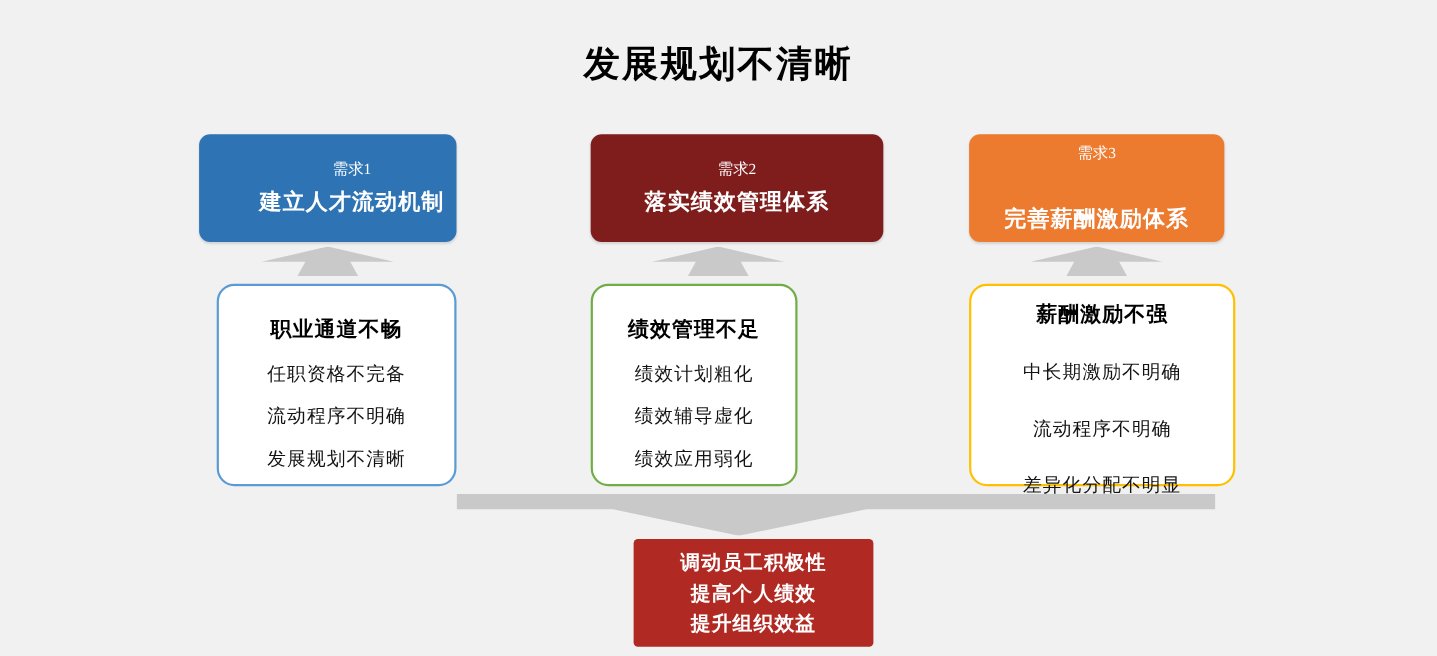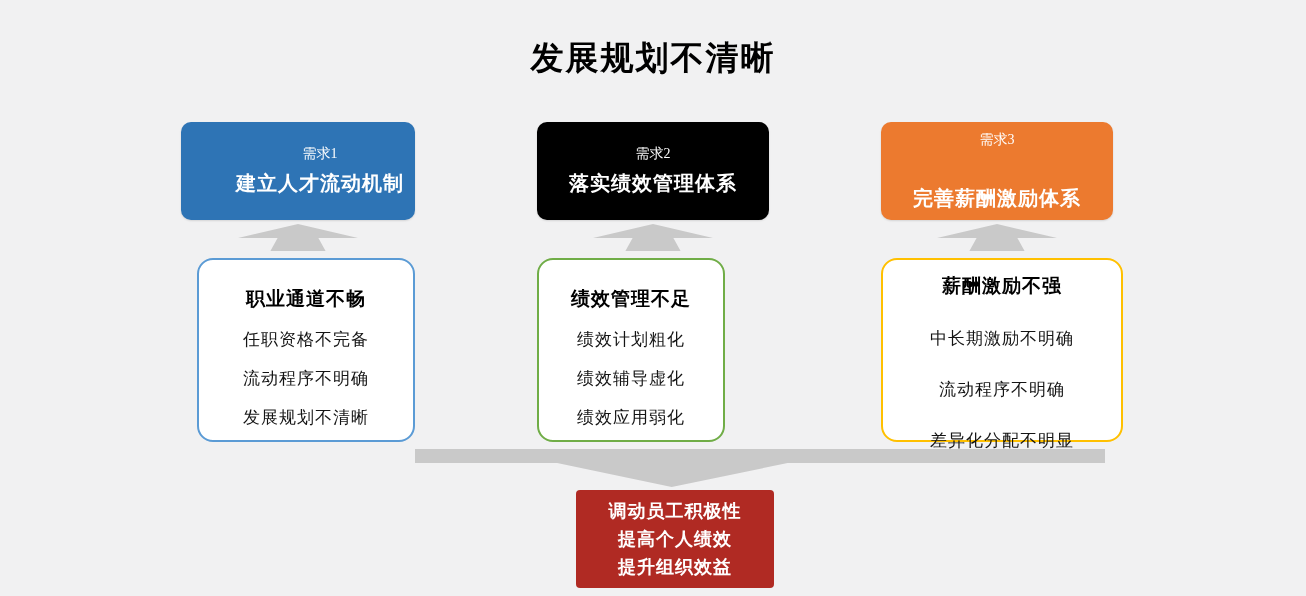--- a/index.html
+++ b/index.html
@@ -16,21 +16,21 @@
   }
   .header-box {
     position:absolute; top:122px; height:98px; border-radius:10px;
     color:#fff; text-align:center; display:flex; flex-direction:column;
     justify-content:center; gap:7px;
     box-shadow:0 1px 2px rgba(0,0,0,0.12);
   }
   .header-tag  { font-size:14px; }
   .header-title{ font-size:20px; font-weight:bold; letter-spacing:1px; }
   .hb1 { left:181px; width:234px; background:#2E74B5;padding-left:44px; }
-  .hb2 { left:537px; width:232px; background:#000000; }
+  .hb2 { left:537px; width:266px; background:#7f1d1d; }
   .hb3 { left:881px; width:232px; background:#EC7A2F;gap:36px; }
 
   .up-arrow {
     position:absolute; top:224px; width:120px; height:27px; background:#c9c9c9;
     clip-path: polygon(50% 0, 100% 52%, 67% 52%, 73% 100%, 27% 100%, 33% 52%, 0 52%);
   }
   .ua1 { left:238px; } .ua2 { left:593px; } .ua3 { left:937px; }
 
   .card {
     position:absolute; top:258px; height:184px; background:#fff;
@@ -43,21 +43,21 @@
   .card3 .card-title { margin-top:13px; }
   .card-item  { margin-top:16px; font-size:17px; color:#141414; letter-spacing:1px; }
   .card3 .card-item { margin-top:28px; }
 
   .merge-arrow {
     position:absolute; left:415px; top:449px; width:690px; height:38px; background:#c9c9c9;
     clip-path: polygon(0 0, 100% 0, 100% 37%, 54% 37%, 37.2% 100%, 20.6% 37%, 0 37%);
   }
 
   .result-box {
-    position:absolute; left:576px; top:490px; width:198px; height:98px;
+    position:absolute; left:576px; top:490px; width:218px; height:98px;
     background:#B02A23; border-radius:4px; color:#fff;
     display:flex; flex-direction:column; justify-content:center;
     text-align:center; font-weight:bold; font-size:18px; line-height:28px;
     letter-spacing:1px;
   }
 </style>
 </head>
 <body>
 
 <div class="canvas">

